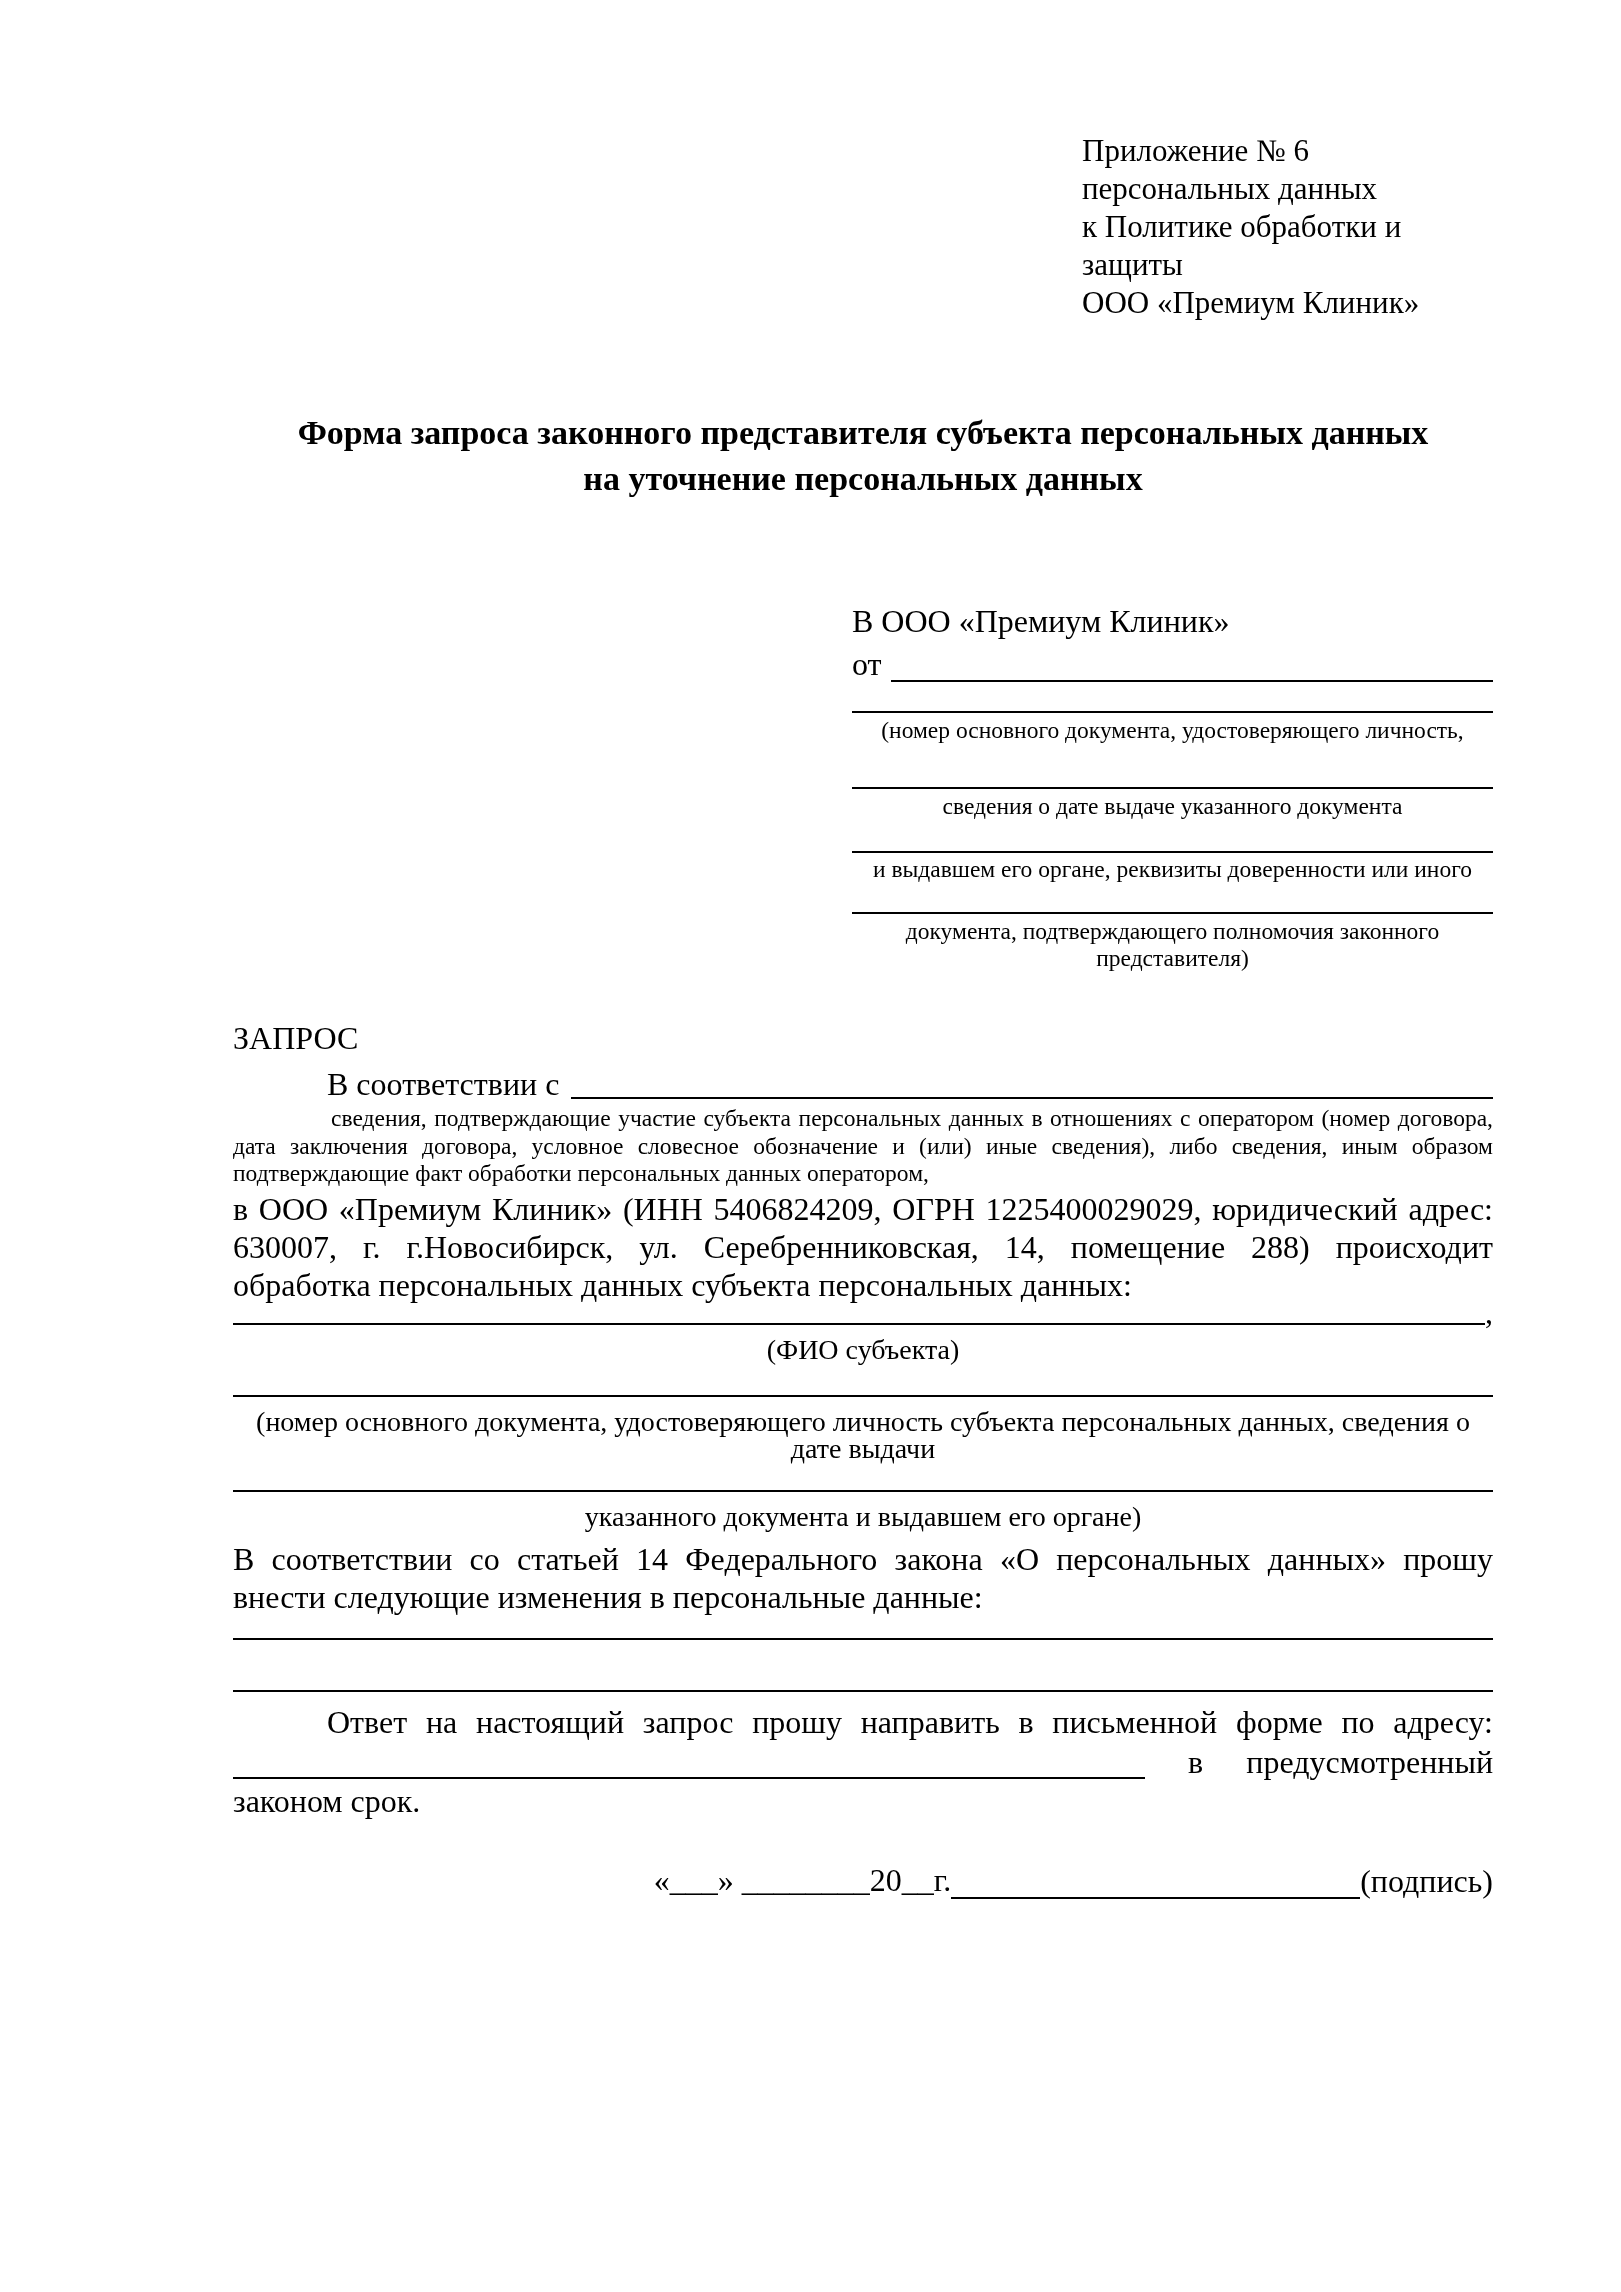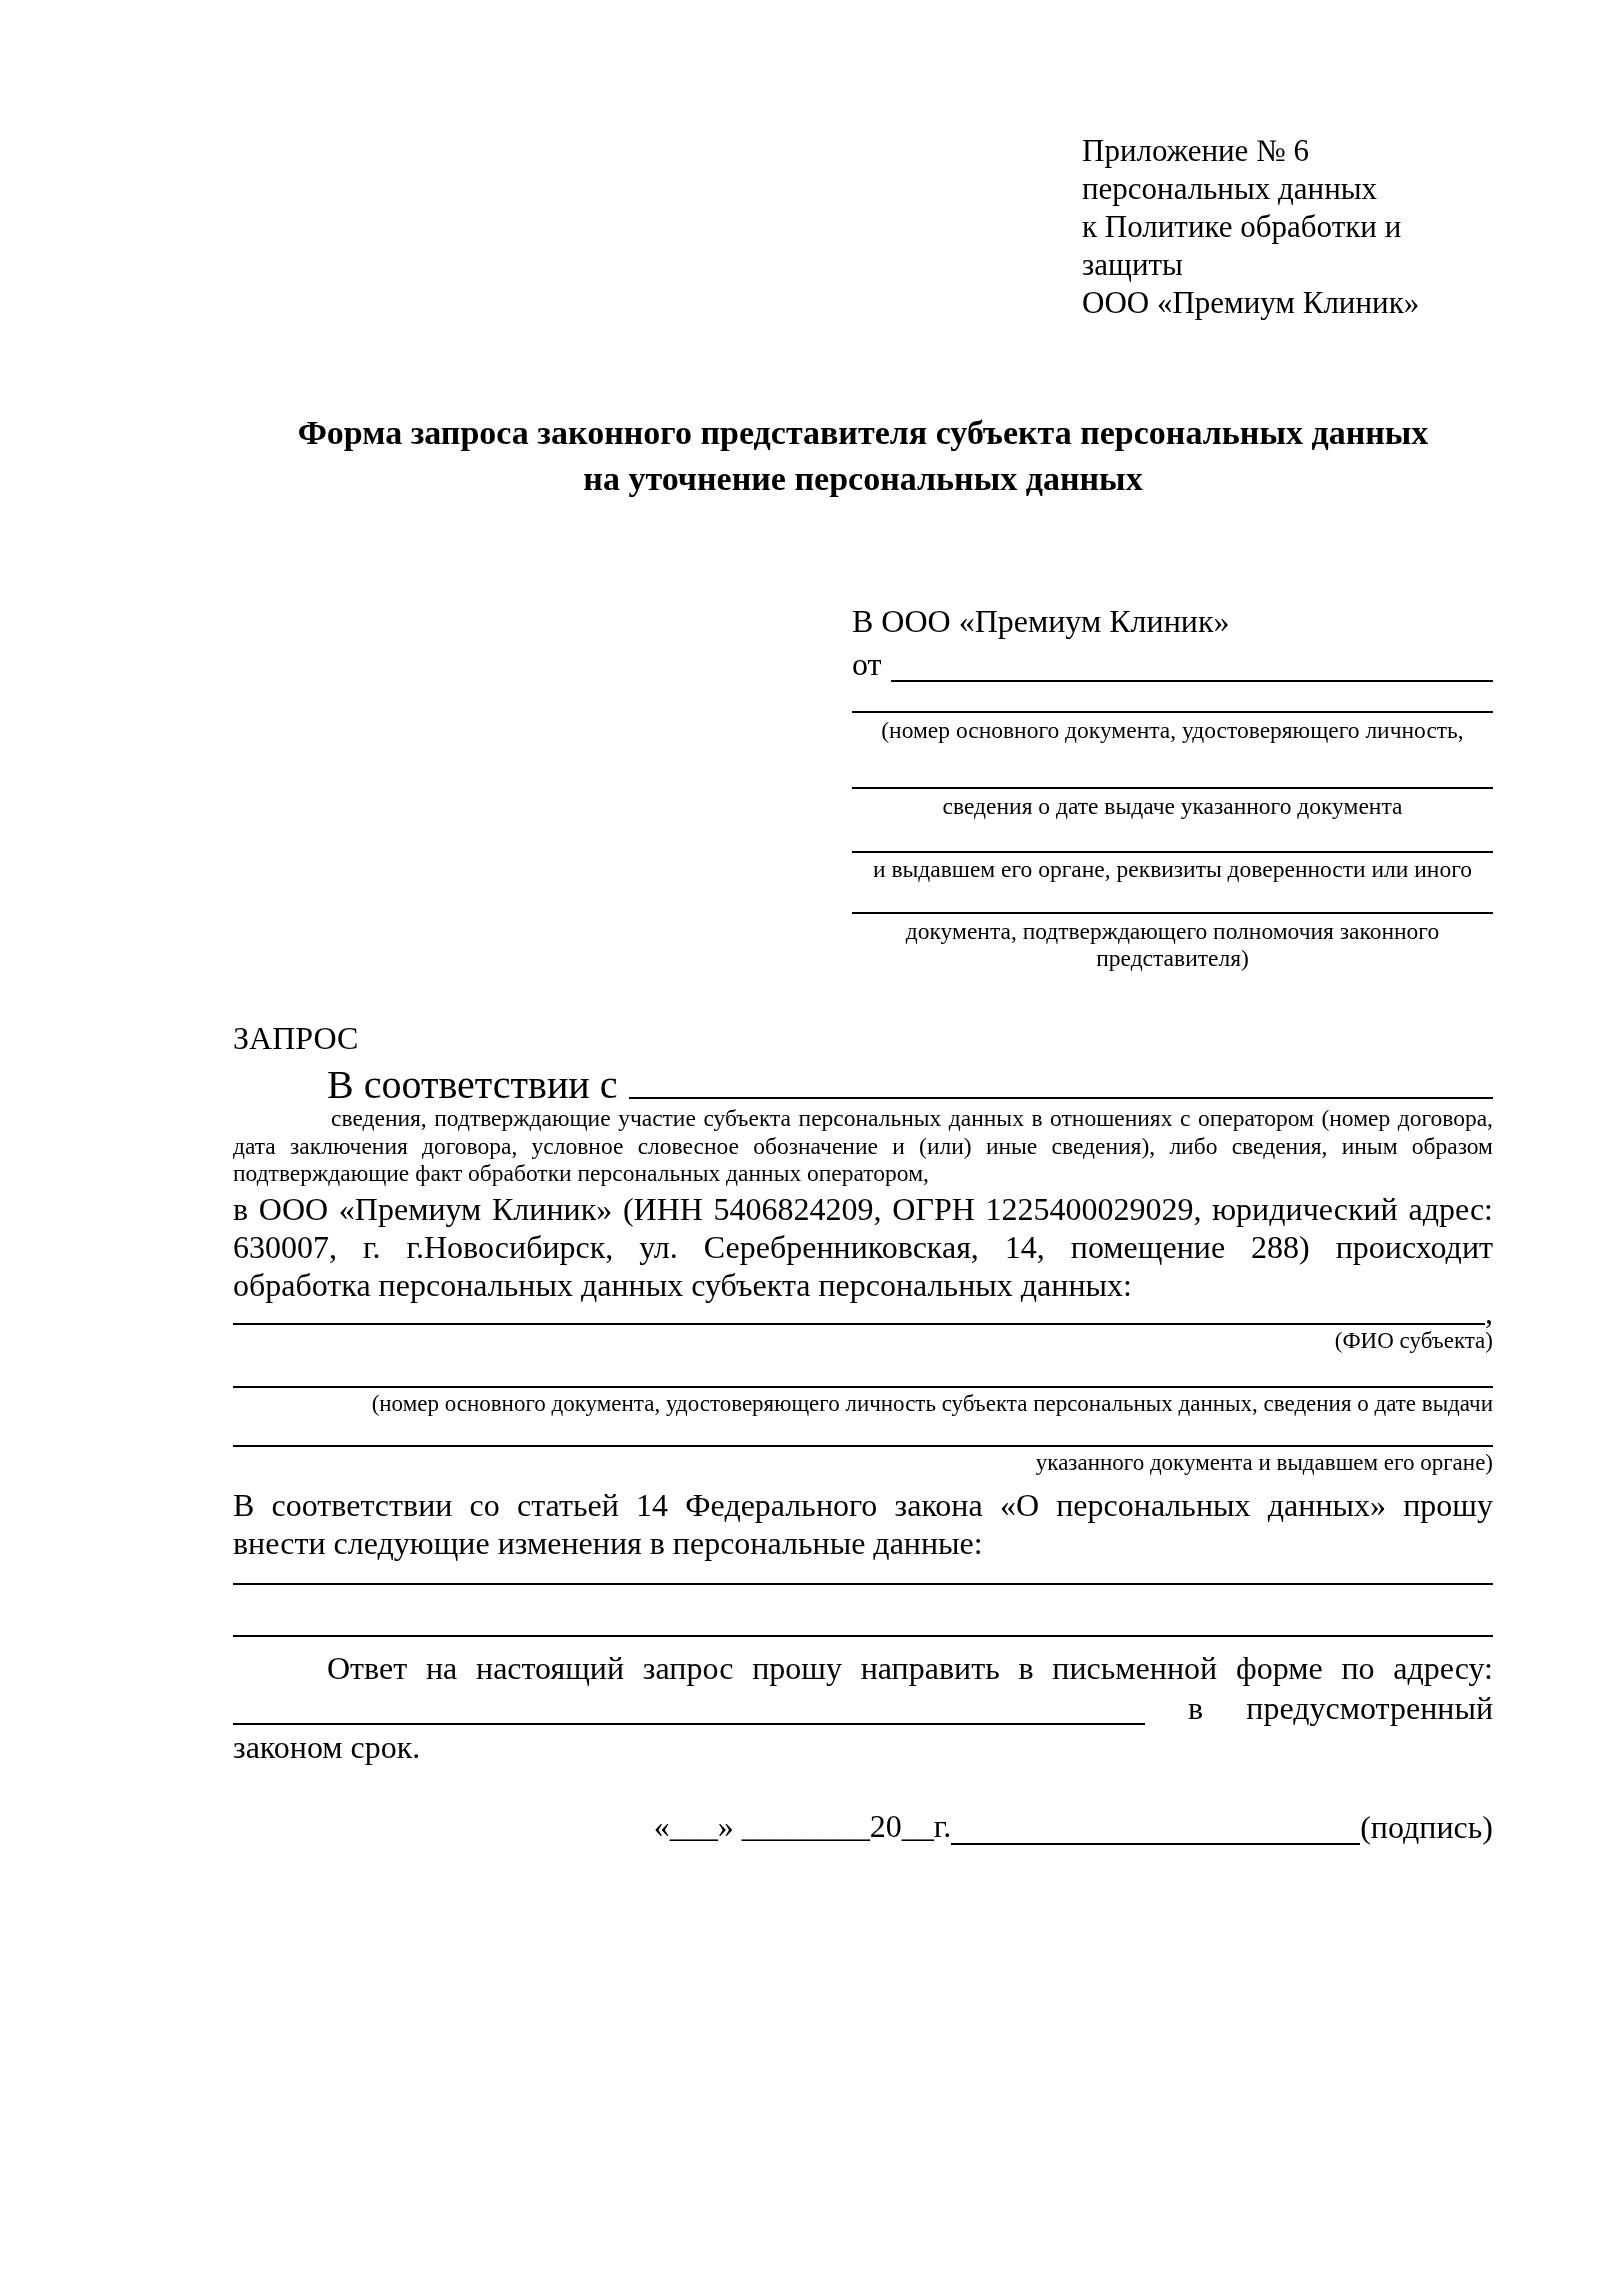--- a/index.html
+++ b/index.html
@@ -29,32 +29,32 @@
   .from-row .lbl { line-height:35px; padding-right:9.8px; }
   .fill { flex:1 1 auto; border-bottom:2.9px solid #000; }
   .cap { text-align:center; font-size:23.5px; line-height:27.4px; margin-top:3.9px; }
   .pair1 .line { height:31px; border-bottom:2.9px solid #000; }
   .pair2 .line { height:45px; border-bottom:2.9px solid #000; }
   .pair3 .line { height:32px; border-bottom:2.9px solid #000; }
   .pair4 .line { height:30px; border-bottom:2.9px solid #000; }
 
   
   .zapros { margin-top:45px; text-align:left; font-size:32px; line-height:41px; }
-  .vsootv { margin-top:9.8px; display:flex; align-items:flex-end; height:31px; font-size:40px; padding-left:94px;justify-content:center; }
+  .vsootv { margin-top:9.8px; display:flex; align-items:flex-end; height:31px; font-size:32px; padding-left:94px;justify-content:center; }
   .vsootv .lbl { line-height:29px; padding-right:11.8px; white-space:nowrap; }
   .fineprint { margin-top:5.9px; font-size:23.5px; line-height:27.4px; text-align:justify; text-indent:98px; }
   .bodypara { margin-top:2px; font-size:32px; line-height:38px; text-align:justify; }
 
   .sline { display:flex; align-items:flex-end; }
   .sline .comma { font-size:32px; line-height:25.5px; }
   .s1 { margin-top:5.9px; height:15.7px; }
   .s2 { margin-top:9.8px; }
   .s2 .line, .s3 .line { height:23.5px; border-bottom:2.9px solid #000; }
   .s3 { margin-top:5.9px; }
-  .capwide { text-align:right; font-size:23px; line-height:27.4px; margin-top:2px; }
+  .capwide { text-align:center; font-size:28px; line-height:27.4px; margin-top:11px; }
 
   .article14 { margin-top:9.8px; font-size:32px; line-height:38px; text-align:justify; }
   .blank1 { height:23.5px; border-bottom:2.9px solid #000; }
   .blank2 { height:52px; border-bottom:2.9px solid #000; }
 
   .reply1 { margin-top:11.8px; font-size:32px; line-height:38px; text-align:justify; text-align-last:justify; text-indent:94px; }
   .reply2 { display:flex; justify-content:space-between; align-items:flex-end; height:38px; font-size:32px; }
   .reply2 .addr-line { width:912px; border-bottom:2.9px solid #000; height:29px; }
   .reply2 span { line-height:33px; }
   .reply3 { font-size:32px; line-height:38px; margin-top:2.9px; }

